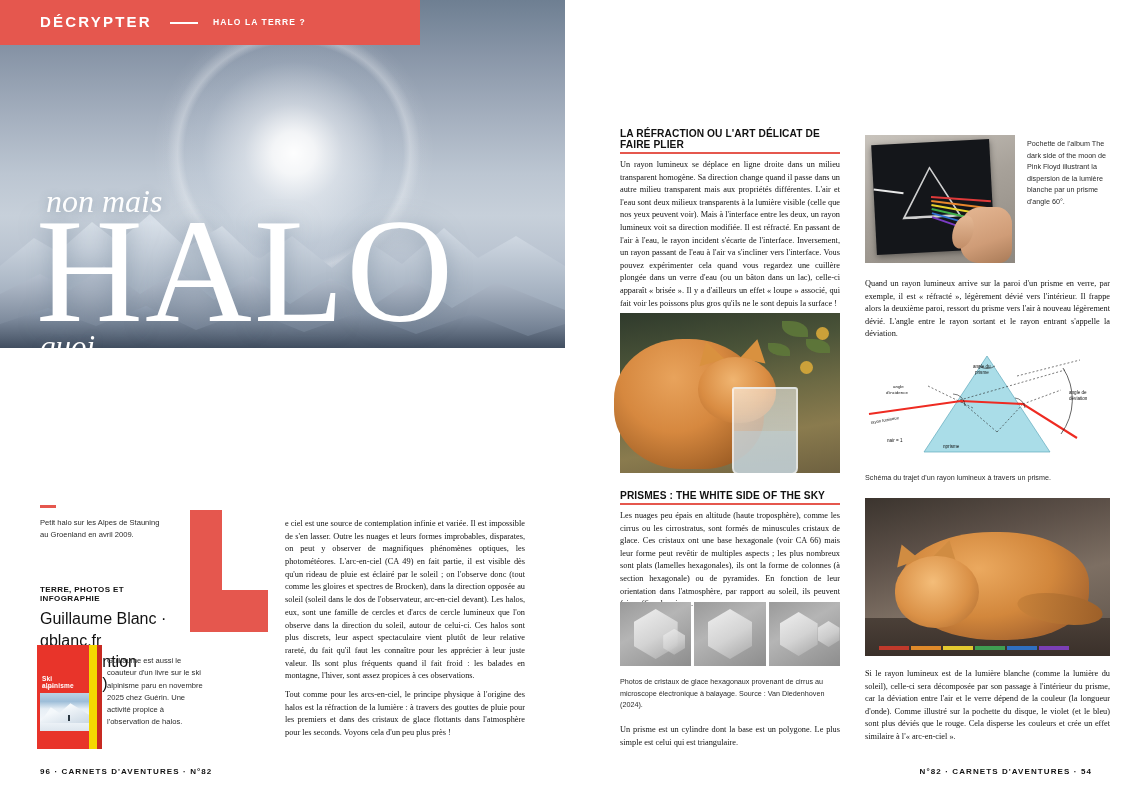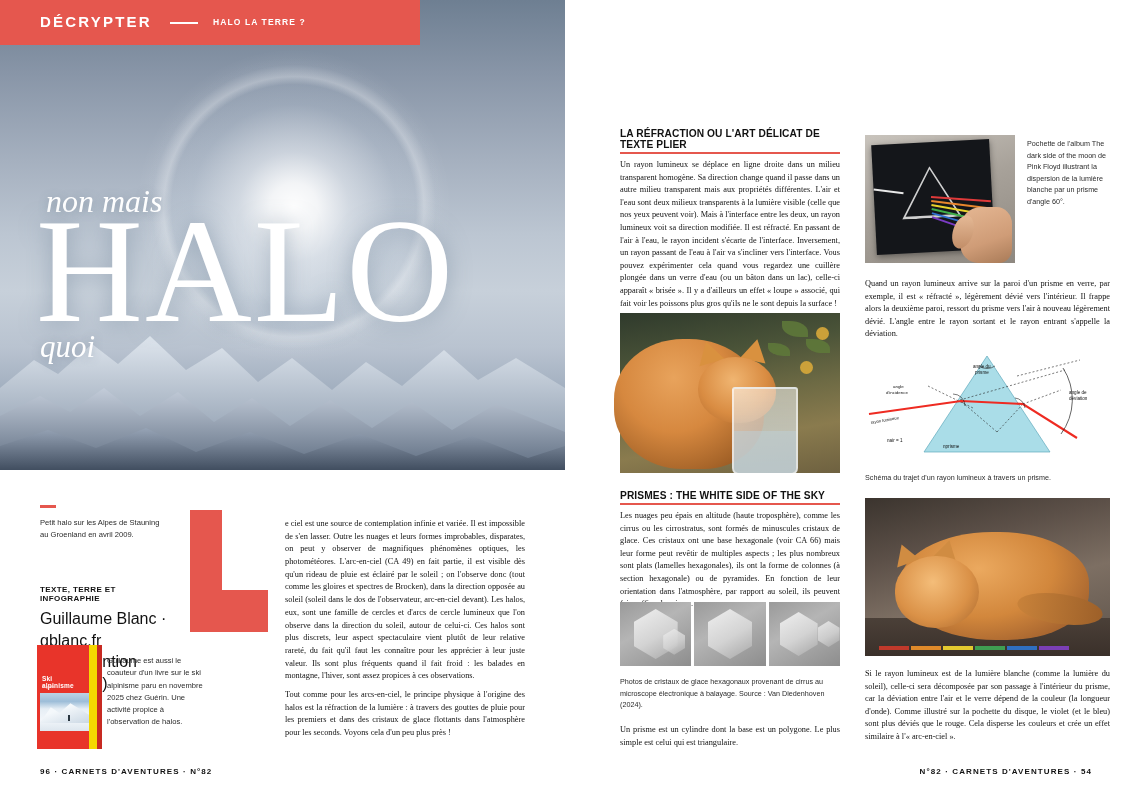--- a/index.html
+++ b/index.html
@@ -2,21 +2,21 @@
 <html><head>
 <meta charset="utf-8">
 <style>
   html,body{margin:0;padding:0;background:#888;}
   body{font-family:"Liberation Sans",sans-serif;}
   #spread{position:relative;width:1130px;height:798px;background:#fff;overflow:hidden;}
 
   
   #left-page{position:absolute;left:0;top:0;width:565px;height:798px;background:#fff;}
 
-  #hero{position:absolute;left:0;top:0;width:565px;height:470px;overflow:hidden;
+  #hero{position:absolute;left:0;top:0;width:565px;height:348px;overflow:hidden;
         background:
           radial-gradient(circle at 52% 44%, rgba(255,255,255,.98) 0%, rgba(255,255,255,.85) 6%, rgba(236,240,245,.55) 14%, rgba(200,212,226,.18) 26%, rgba(160,178,198,0) 38%),
           radial-gradient(circle at 52% 44%, rgba(255,255,255,0) 31%, rgba(255,255,255,.30) 33%, rgba(255,255,255,.05) 36%, rgba(255,255,255,0) 40%),
           linear-gradient(180deg,#6e7f92 0%,#8996a8 16%,#a5b0bf 34%,#bcc6d2 50%,#c7d0da 62%,#b9c3d0 74%,#9aa8ba 86%,#7f8fa3 100%);}
   
   #mountains{position:absolute;left:0;bottom:0;width:565px;height:230px;}
 
   #hdr-band{position:absolute;left:0;top:0;width:420px;height:45px;background:#e5574e;}
   #hdr-band .title{position:absolute;left:40px;top:13px;color:#fff;font-weight:bold;
         font-size:15px;letter-spacing:2.2px;}
@@ -183,21 +183,21 @@
         <div class="t-nonmais">non mais</div>
         <div class="t-halo">HALO</div>
         <div class="t-quoi">quoi</div>
       </div>
     </div>
 
     <div class="col-a">
       <div class="rule-sm"></div>
       <div class="cap">Petit halo sur les Alpes de Stauning au Groenland en avril 2009.</div>
       <div style="height:44px"></div>
-      <div class="credit-head">TEXTE, TERRE ET INFOGRAPHIE</div>
+      <div class="credit-head">TERRE, PHOTOS ET INFOGRAPHIE</div>
       <div class="credit-body">Guillaume Blanc · gblanc.fr</div>
       <div class="credit-body">(sauf mention contraire)</div>
     </div>
 
     <div id="book">
       <div class="book-red">
         <div class="book-title">Ski alpinisme</div>
         <div class="book-sub">le guide</div>
         <div class="book-photo">
           <div class="book-peak"></div>
@@ -218,21 +218,21 @@
       <p>e ciel est une source de contemplation infinie et variée. Il est impossible de s'en lasser. Outre les nuages et leurs formes improbables, disparates, on peut y observer de magnifiques phénomènes optiques, les photométéores. L'arc-en-ciel (CA 49) en fait partie, il est visible dès qu'un rideau de pluie est éclairé par le soleil ; on l'observe donc (tout comme les gloires et spectres de Brocken), dans la direction opposée au soleil (soleil dans le dos de l'observateur, arc-en-ciel devant). Les halos, eux, sont une famille de cercles et d'arcs de cercle lumineux que l'on observe dans la direction du soleil, autour de celui-ci. Ces halos sont plus discrets, leur aspect spectaculaire vient plutôt de leur relative rareté, du fait qu'il faut les connaître pour les apprécier à leur juste valeur. Ils sont plus fréquents quand il fait froid : les balades en montagne, l'hiver, sont assez propices à ces observations.</p>
       <p>Tout comme pour les arcs-en-ciel, le principe physique à l'origine des halos est la réfraction de la lumière : à travers des gouttes de pluie pour les premiers et dans des cristaux de glace flottants dans l'atmosphère pour les seconds. Voyons cela d'un peu plus près !</p>
     </div>
 
     <div class="folio" id="folio-left">96 · CARNETS D'AVENTURES · N°82</div>
   </div>
 
   <div id="right-page">
 
     <div class="rp-col" id="rp-col1">
-      <span class="sec-head">LA RÉFRACTION OU L'ART DÉLICAT DE TEXTE PLIER</span>
+      <span class="sec-head">LA RÉFRACTION OU L'ART DÉLICAT DE FAIRE PLIER</span>
       <div class="rtext">Un rayon lumineux se déplace en ligne droite dans un milieu transparent homogène. Sa direction change quand il passe dans un autre milieu transparent mais aux propriétés différentes. L'air et l'eau sont deux milieux transparents à la lumière visible (celle que nos yeux peuvent voir). Mais à l'interface entre les deux, un rayon lumineux voit sa direction modifiée. Il est réfracté. En passant de l'air à l'eau, le rayon incident s'écarte de l'interface. Inversement, un rayon passant de l'eau à l'air va s'incliner vers l'interface. Vous pouvez expérimenter cela quand vous regardez une cuillère plongée dans un verre d'eau (ou un bâton dans un lac), celle-ci apparaît « brisée ». Il y a d'ailleurs un effet « loupe » associé, qui fait voir les poissons plus gros qu'ils ne le sont depuis la surface !</div>
     </div>
 
     <div id="cat1">
       <div class="cat1-leaf" style="left:162px;top:8px;width:26px;height:16px;"></div>
       <div class="cat1-leaf" style="left:186px;top:26px;width:24px;height:14px;"></div>
       <div class="cat1-leaf" style="left:148px;top:30px;width:22px;height:13px;"></div>
       <div class="cat1-fruit" style="left:196px;top:14px;"></div>
       <div class="cat1-fruit" style="left:180px;top:48px;"></div>
       <div class="cat1-body"></div>

